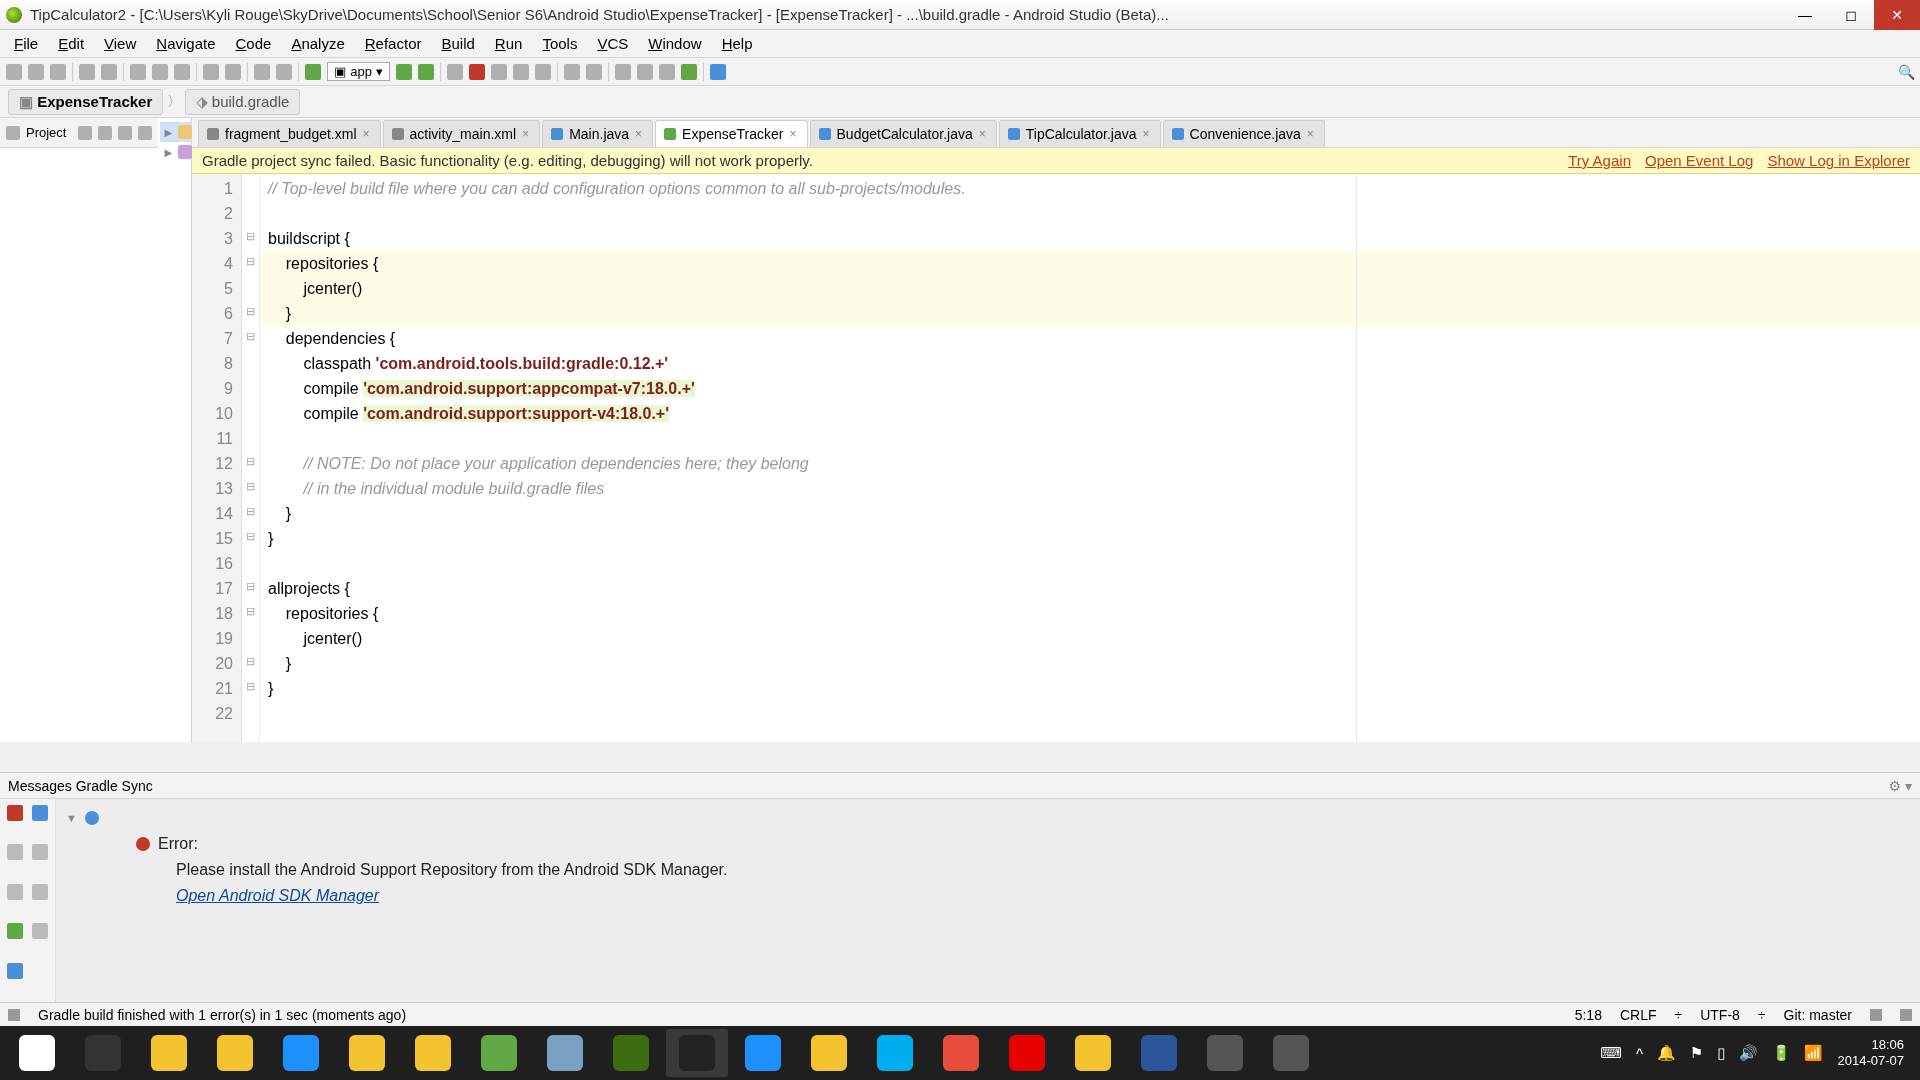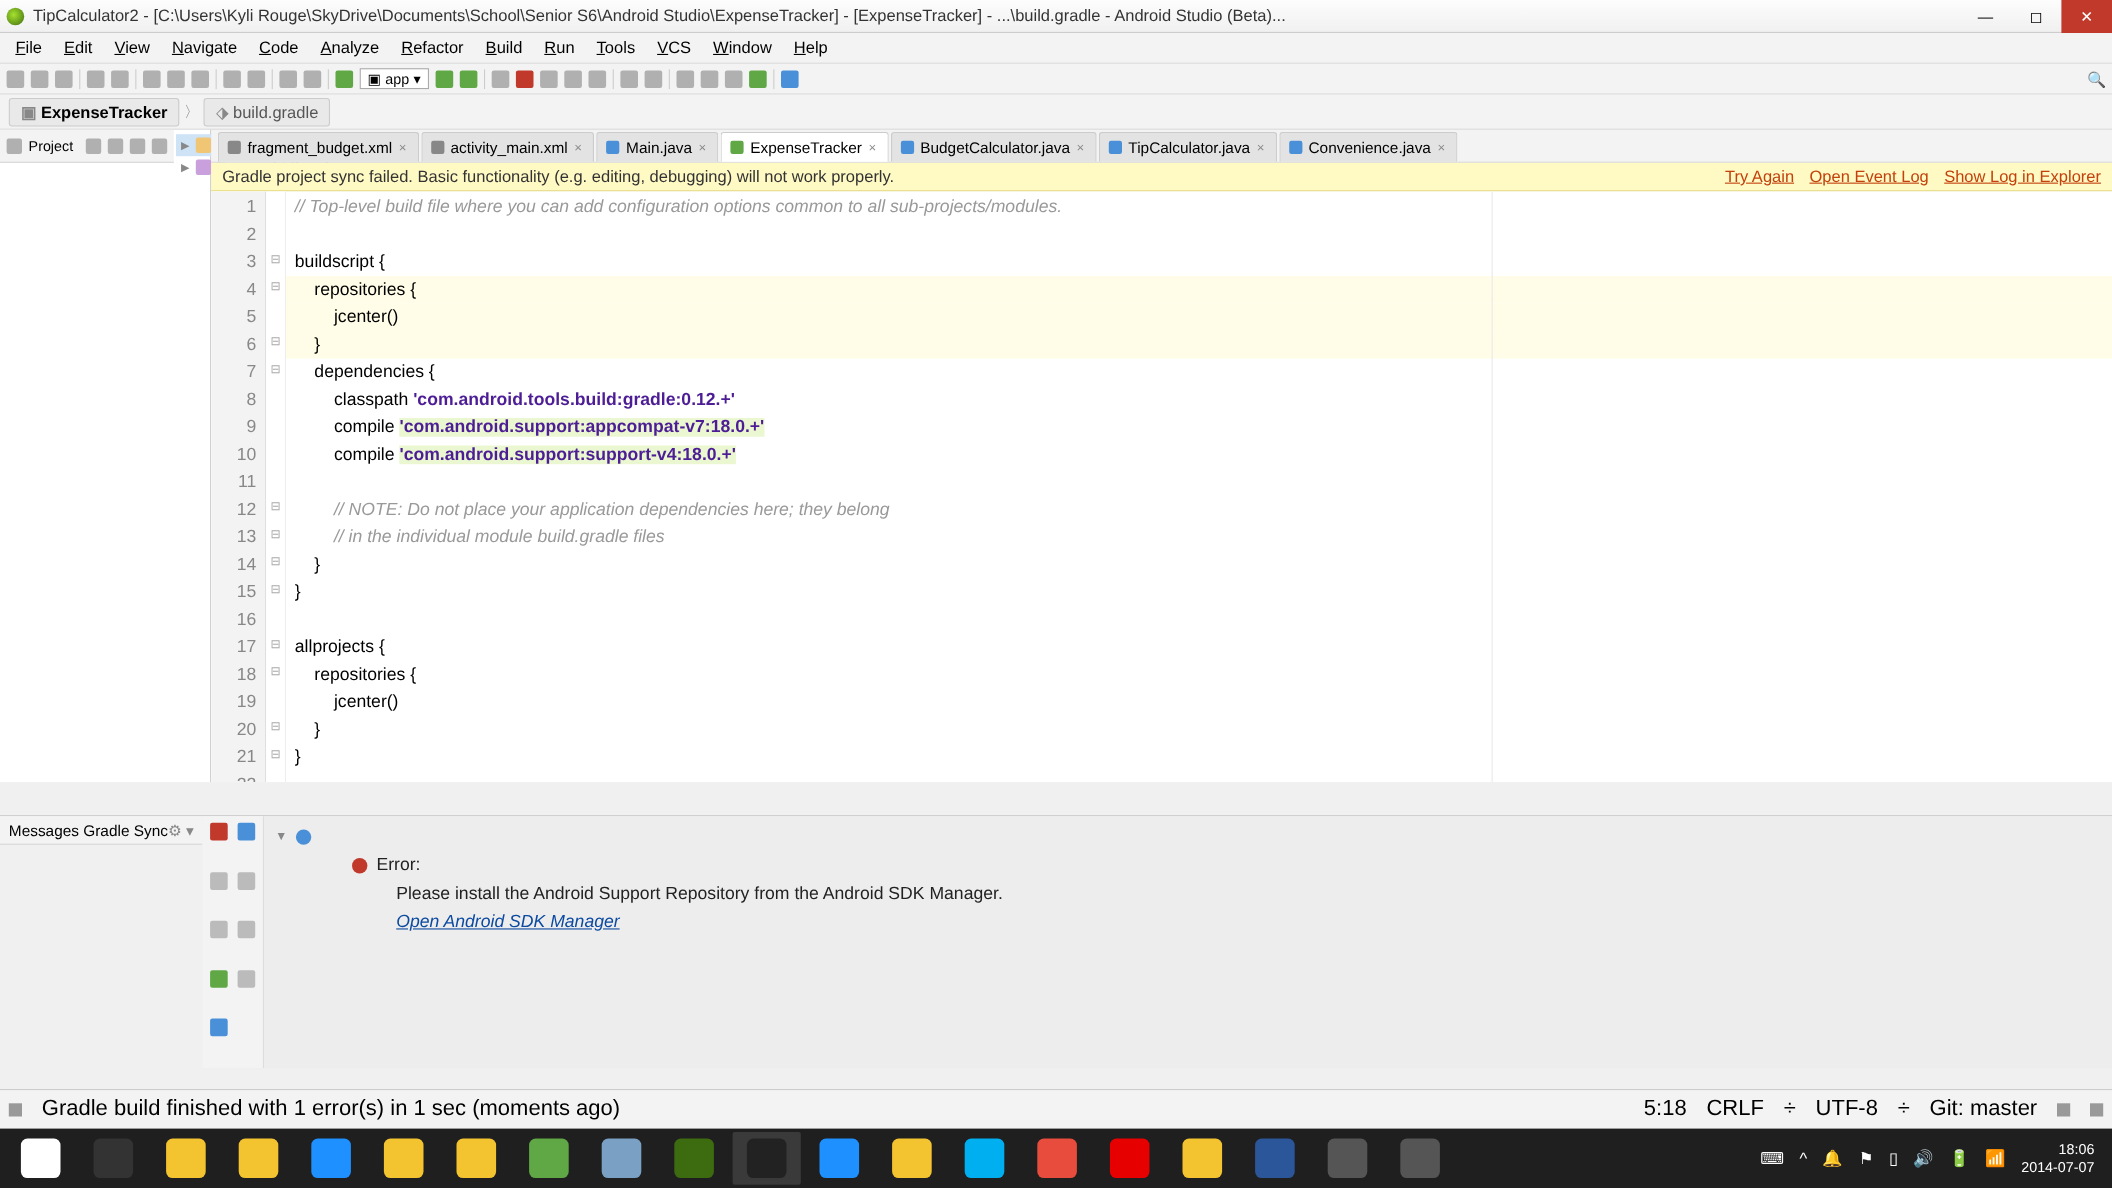--- a/index.html
+++ b/index.html
@@ -59,46 +59,46 @@
 .warning-banner { background: #fff9c4; border-bottom: 1px solid #e0d77a; padding: 4px 10px; display: flex; font-size: 15px; color: #333; align-items: center; }
 .warning-banner .wb-links { margin-left: auto; display: flex; gap: 14px; }
 .warning-banner .wb-links span { color: #c2410c; text-decoration: underline; cursor: pointer; white-space:nowrap; }
 
 .code-view { flex: 1; display: flex; background: #fff; font-family: "Consolas","Courier New",monospace; font-size: 16px; overflow: hidden; }
 .gutter { width: 50px; background: #f3f3f3; text-align: right; padding: 2px 8px 2px 2px; color: #888; border-right: 1px solid #ddd; line-height: 25px; }
 .fold-col { width: 18px; background: #fff; border-right: 1px solid #eee; line-height: 25px; text-align: center; color: #aaa; font-size: 11px; }
 .code { flex: 1; padding: 2px 8px; line-height: 25px; white-space: pre; position: relative; }
 .code .margin-line { position: absolute; top:0; bottom:0; left: 1096px; border-right: 1px solid #e8e8e8; }
 .code .cmt { color: #999; font-style: italic; }
-.code .str { color: #4c1d95; font-weight: bold; }
+.code .str { color: #7f1d1d; font-weight: bold; }
 .code .hl-line { background: #fffde7; display: block; margin: 0 -8px; padding: 0 8px; }
 .code .hl-green{ background:#eaf7d0; }
 
 
-.bottom-panel { height: 230px; border-top: 1px solid #ccc; display: flex; flex-direction: row; margin-top: 30px; }
+.bottom-panel { height: 230px; border-top: 1px solid #ccc; display: flex; flex-direction: column; margin-top: 30px; }
 .bp-head { height: 26px; background: #f3f3f3; border-bottom: 1px solid #d6d6d6; display: flex; align-items: center; padding: 0 8px; font-size: 14px; }
 .bp-head .spacer{flex:1}
 .bp-head .gear{color:#888}
 .bp-body { flex: 1; display: flex; background: #ededed; }
 .bp-toolbar { width: 56px; background: #f3f3f3; border-right: 1px solid #ddd; display: grid; grid-template-columns: 1fr 1fr; gap: 6px; padding: 6px; }
 .bp-toolbar .bpi { width: 16px; height: 16px; background: #bbb; border-radius: 2px; justify-self: center; }
 .bpi.red{background:#c0392b}
 .bpi.blue{background:#4a90d9}
 .bpi.green{background:#5fa845}
 .bp-content { flex: 1; padding: 6px 10px; font-size: 16px; line-height: 26px; color: #222; }
 .bp-content .err-title { font-weight: bold; display:flex; align-items:center; gap:8px;}
 .bp-content .tw{color:#888; font-size:11px}
 .bp-content .info-ico{width:14px;height:14px;background:#4a90d9;border-radius:50%;display:inline-block}
 .bp-content .err-ico{width:14px;height:14px;background:#c0392b;border-radius:50%;display:inline-block}
 .bp-content .indent { padding-left: 110px; }
 .bp-content .indent2{ padding-left: 70px; display:flex; align-items:center; gap:8px;}
 .bp-content a { color: #0b4aa0; font-style: italic; }
 
 
-.statusbar { height: 36px; background: #f3f3f3; border-top: 1px solid #ccc; display: flex; align-items: center; padding: 0 8px; font-size: 20px; gap: 18px; margin-top: 19px; }
+.statusbar { height: 24px; background: #f3f3f3; border-top: 1px solid #ccc; display: flex; align-items: center; padding: 0 8px; font-size: 14px; gap: 18px; }
 .statusbar .sb-ico { width: 12px; height: 12px; background: #999; }
 .statusbar .spacer { flex: 1; }
 
 
 .taskbar { height: 54px; background: #1f1f1f; display: flex; align-items: center; padding: 0 6px; gap: 4px; }
 .taskbar .tb-item { width: 62px; height: 48px; display: flex; align-items: center; justify-content: center; border-radius: 2px; }
 .taskbar .tb-item.active { background: #3a3a3a; }
 .taskbar .tb-ico2 { width: 36px; height: 36px; border-radius: 6px; }
 .taskbar .spacer { flex: 1; }
 .taskbar .tray { display: flex; align-items: center; gap: 14px; color: #fff; font-size: 13px; padding-right: 10px; }

